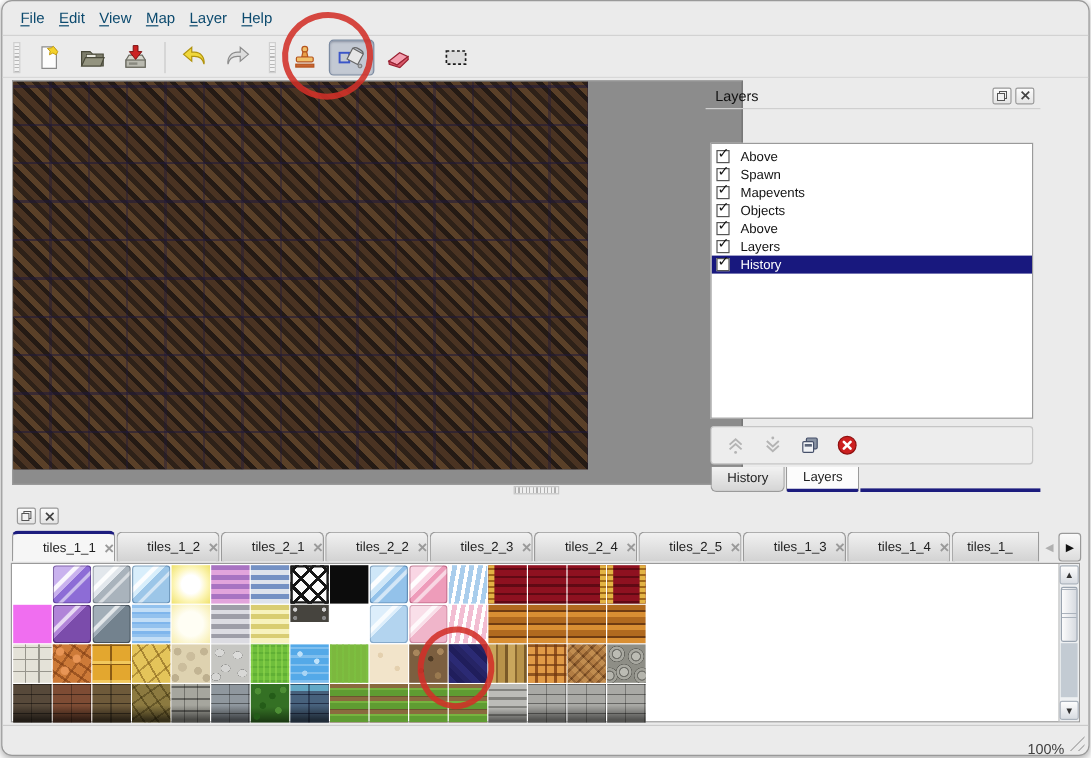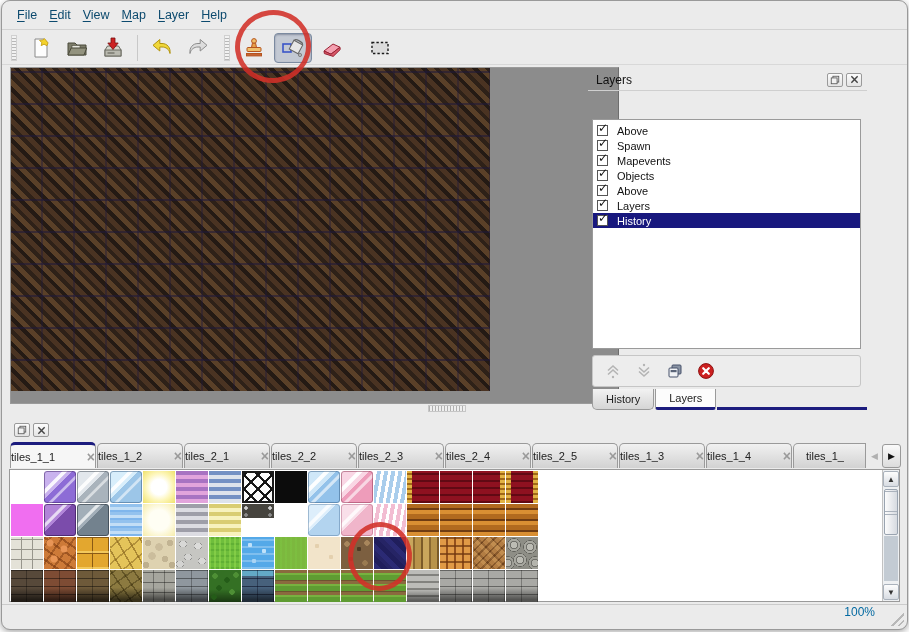--- a/index.html
+++ b/index.html
@@ -79,21 +79,21 @@
     background:linear-gradient(#f2f2f2,#d5d5d5); color:#222; margin-right:1px; }
   .ptab.active { background:#fcfcfc; border-bottom:3px solid #1c1c7e; border-radius:0 0 3px 3px; }
   .ptab-filler { flex:1; height:21px; border-bottom:3px solid #1c1c7e; }
 
   
   .tilesets-panel { position:absolute; left:0; top:416px; width:100%; height:186px; }
   .tilesets-titlebar { position:absolute; left:0; top:2px; width:100%; height:22px;
     display:flex; align-items:center; padding:0 7px 0 9px; }
   .tileset-tabs { position:absolute; left:8px; right:6px; top:26px; height:25px;
     display:flex; align-items:flex-end; }
-  .ttab { width:86px; height:25px; display:flex; align-items:center; justify-content:space-between;
+  .ttab { width:86px; height:25px; display:flex; align-items:center; justify-content:flex-end;
     gap:7px; font-size:11px; color:#222; border:1px solid #9a9a9a; border-bottom:none;
     border-radius:5px 5px 0 0; background:linear-gradient(#f1f1f1,#d2d2d2); margin-right:1px;
     overflow:hidden; white-space:nowrap; flex:0 0 auto; }
   .ttab.active { background:#f6f6f6; border-top:3px solid #1c1c7e; height:26px; }
   .ttab.truncated { flex:1 1 auto; width:auto; min-width:0; justify-content:flex-start;
     padding-left:12px; border-radius:5px 0 0 0; }
   .tab-close { color:#9a9a9a; font-weight:bold; font-size:14px; line-height:10px; }
   .tscroll { width:15px; height:24px; display:flex; align-items:center; justify-content:center;
     font-size:9px; flex:0 0 auto; }
   .tscroll.left { color:#b0b0b0; }
@@ -114,22 +114,22 @@
   .vs-up { top:1px; } .vs-down { bottom:1px; }
   .vs-thumb { position:absolute; left:1px; right:1px; top:19px; height:46px;
     border:1px solid #9aa4b0; border-radius:2px;
     background:repeating-linear-gradient(0deg,transparent 0 19px,#aab2bc 19px 20px,transparent 20px 22px,#aab2bc 22px 23px) ,
       linear-gradient(90deg,#fcfcfc,#d6dae0); }
   .vs-lower-track { position:absolute; left:1px; right:1px; top:66px; height:45px;
     background:#c3cbd3; }
 
   
   .statusbar { position:absolute; left:0; top:603px; width:100%; height:27px;
-    border-top:1px solid #cbcbcb; display:flex; align-items:flex-start;
-    justify-content:flex-end; padding-right:32px; font-size:12px; color:#0369a1; }
+    border-top:1px solid #cbcbcb; display:flex; align-items:flex-end;
+    justify-content:flex-end; padding-right:20px; font-size:12px; color:#404040; }
   .resize-grip { position:absolute; right:3px; bottom:3px; width:15px; height:15px;
     background:repeating-linear-gradient(135deg,transparent 0 3px,#b8b8b8 3px 4.5px);
     clip-path:polygon(100% 0,100% 100%,0 100%); }
 
   
   .annotation { position:absolute; border:5px solid rgba(210,48,40,.88);
     border-radius:50%; z-index:60; pointer-events:none; }
   .circle-toolbar { left:233px; top:9px; width:76px; height:73px; transform:rotate(-7deg); }
   .circle-tile { left:346px; top:521px; width:64px; height:69px; transform:rotate(5deg); }
 

